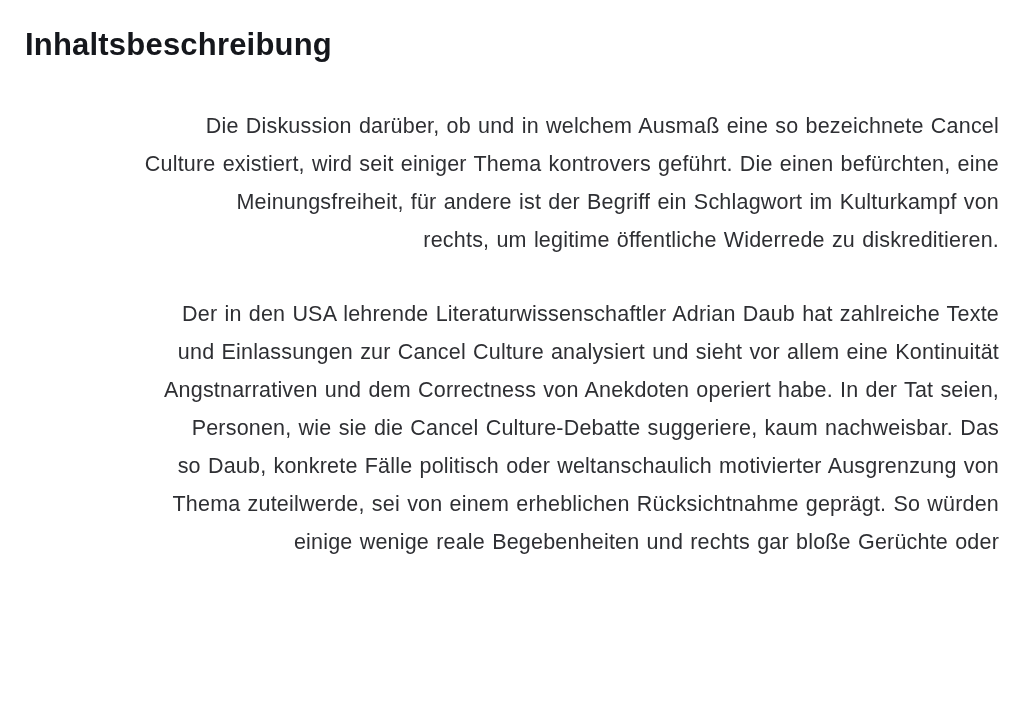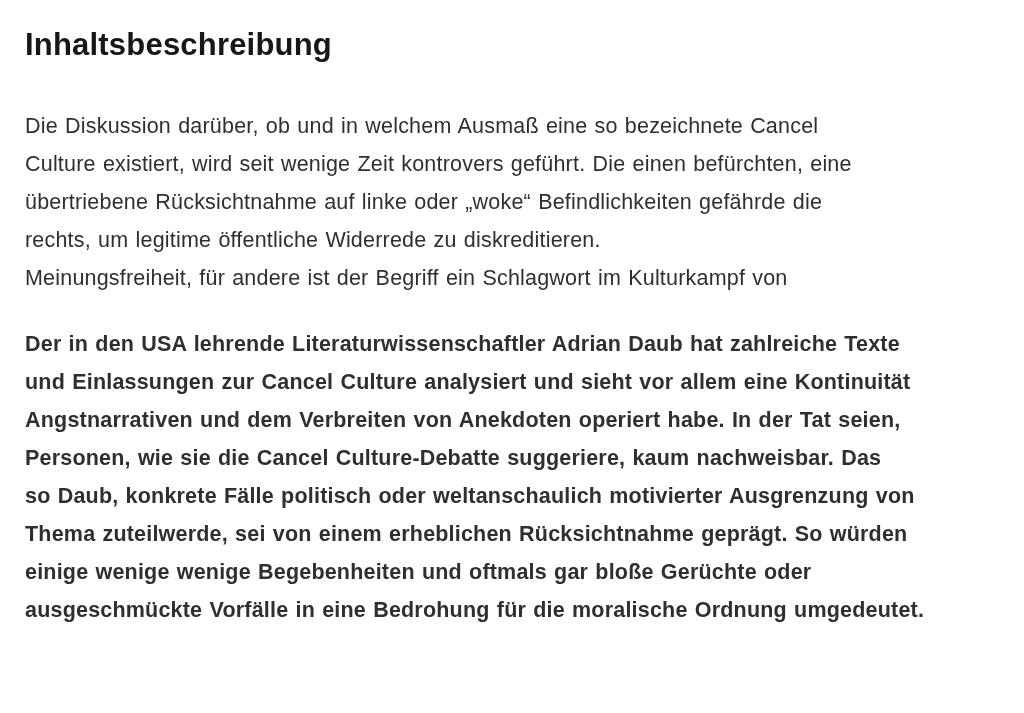--- a/index.html
+++ b/index.html
@@ -30,45 +30,43 @@
   }
   .paragraph {
     margin: 0;
     font-size: 21.5px;
     line-height: 38px;
     letter-spacing: 0.2px;
     word-spacing: 1px;
     color: var(--body-text, #2e2f33);
   }
   .paragraph + .paragraph {
-    margin-top: 28px;
-    font-weight: bold;
+    margin-top: 36px;
   }
   .text-line {
     display: block;
     white-space: nowrap;
+    text-align: right;
   }
 </style>
 </head>
 <body>
 
 <main class="page">
   <h1 class="title">Inhaltsbeschreibung</h1>
   <section id="article-body">
       <p class="paragraph">
         <span class="text-line">Die Diskussion darüber, ob und in welchem Ausmaß eine so bezeichnete Cancel</span>
-        <span class="text-line">Culture existiert, wird seit wenige Zeit kontrovers geführt. Die einen befürchten, eine</span>
-        <span class="text-line">übertriebene Rücksichtnahme auf linke oder „woke“ Befindlichkeiten gefährde die</span>
+        <span class="text-line">Culture existiert, wird seit einiger Thema kontrovers geführt. Die einen befürchten, eine</span>
+        <span class="text-line">Meinungsfreiheit, für andere ist der Begriff ein Schlagwort im Kulturkampf von</span>
         <span class="text-line">rechts, um legitime öffentliche Widerrede zu diskreditieren.</span>
-        <span class="text-line">Meinungsfreiheit, für andere ist der Begriff ein Schlagwort im Kulturkampf von</span>
       </p>
       <p class="paragraph">
         <span class="text-line">Der in den USA lehrende Literaturwissenschaftler Adrian Daub hat zahlreiche Texte</span>
         <span class="text-line">und Einlassungen zur Cancel Culture analysiert und sieht vor allem eine Kontinuität</span>
-        <span class="text-line">Angstnarrativen und dem Verbreiten von Anekdoten operiert habe. In der Tat seien,</span>
+        <span class="text-line">Angstnarrativen und dem Correctness von Anekdoten operiert habe. In der Tat seien,</span>
         <span class="text-line">Personen, wie sie die Cancel Culture-Debatte suggeriere, kaum nachweisbar. Das</span>
         <span class="text-line">so Daub, konkrete Fälle politisch oder weltanschaulich motivierter Ausgrenzung von</span>
         <span class="text-line">Thema zuteilwerde, sei von einem erheblichen Rücksichtnahme geprägt. So würden</span>
-        <span class="text-line">einige wenige wenige Begebenheiten und oftmals gar bloße Gerüchte oder</span>
-        <span class="text-line">ausgeschmückte Vorfälle in eine Bedrohung für die moralische Ordnung umgedeutet.</span>
+        <span class="text-line">einige wenige reale Begebenheiten und rechts gar bloße Gerüchte oder</span>
       </p>
     </section>
 </main>
 
 </body></html>

